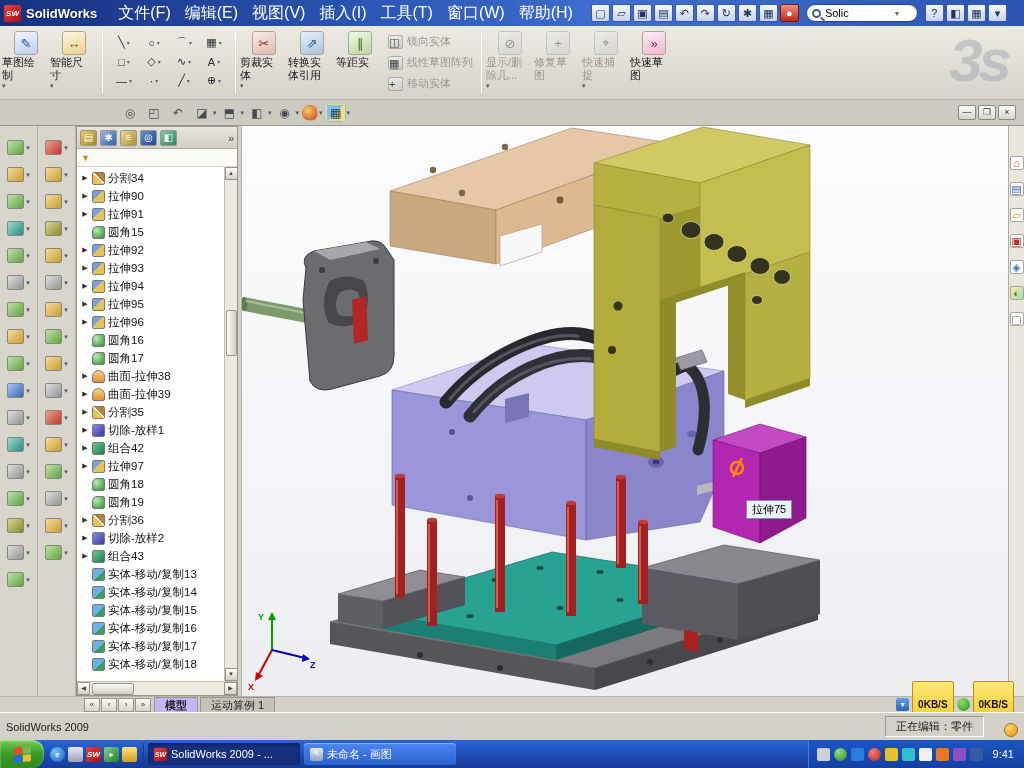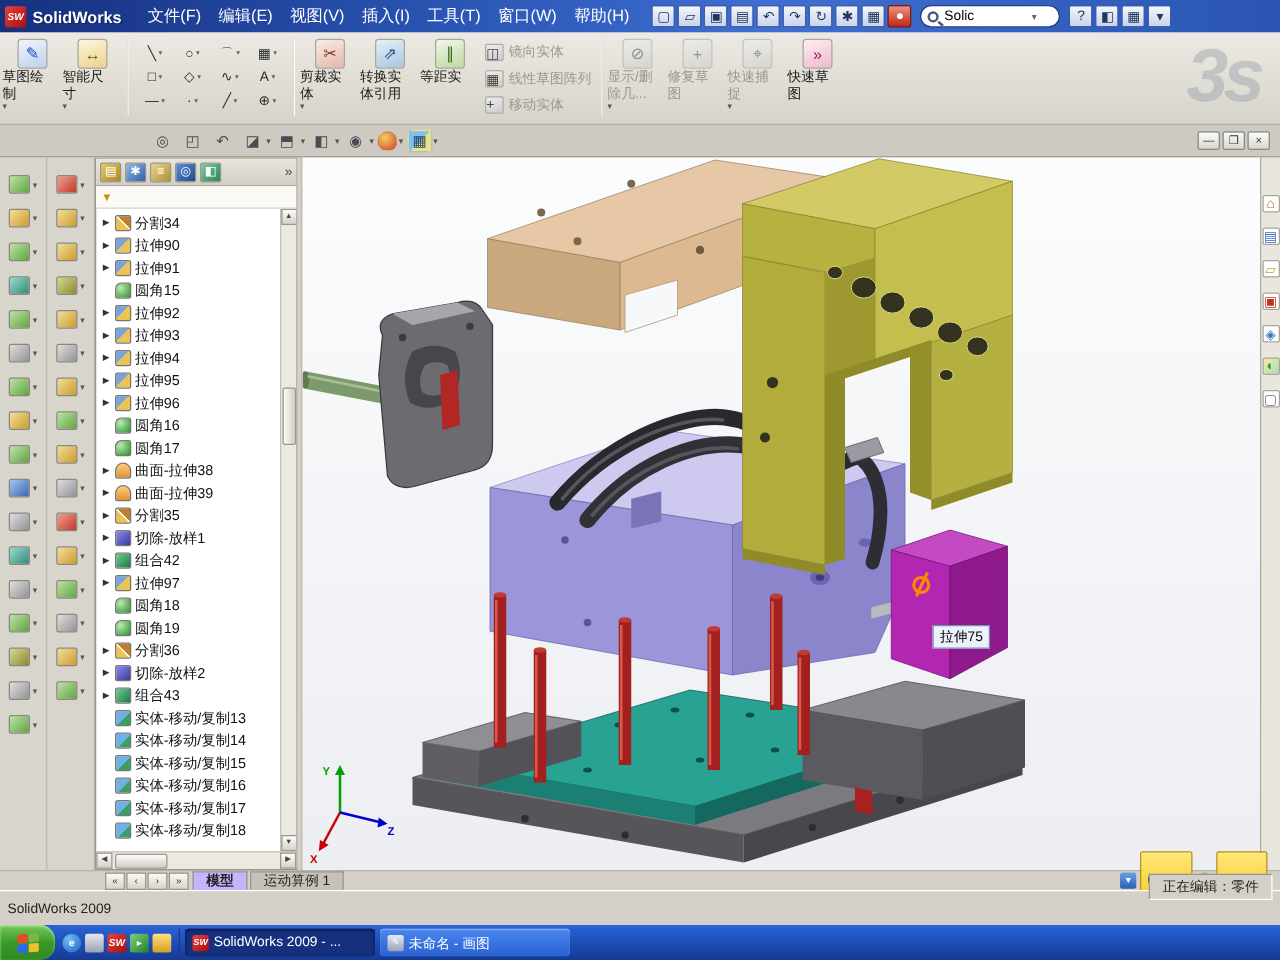--- a/index.html
+++ b/index.html
@@ -8,21 +8,21 @@
   #screen{position:relative;width:1024px;height:768px;overflow:hidden;}
 
   
   #titlebar{position:absolute;left:0;top:0;width:1024px;height:26px;
     background:linear-gradient(90deg,#16307e 0%,#2a55b4 35%,#3f6fd0 60%,#2a55b4 100%);
     display:flex;align-items:center;color:#fff;}
   #sw-logo{width:17px;height:17px;margin:0 5px 0 4px;background:linear-gradient(135deg,#e84040,#a80f0f);
     border-radius:2px;color:#fff;font-size:8px;font-weight:bold;font-style:italic;
     display:flex;align-items:center;justify-content:center;flex:0 0 auto;}
   #app-name{font-weight:bold;font-size:13px;text-shadow:1px 1px 1px #10205a;margin-right:14px;}
-  .menu-item{padding:4px 7px;font-size:13px;cursor:default;}
+  .menu-item{padding:4px 7px;font-size:16px;cursor:default;}
   .tb-ic{width:19px;height:18px;margin:0 1px;border-radius:2px;display:flex;align-items:center;justify-content:center;
     font-size:11px;color:#20365e;background:linear-gradient(#f4f6fa,#c8d4ec);border:1px solid #3a5aa8;}
   .tb-ic.red{background:linear-gradient(#f09080,#c02818);color:#fff;border-color:#801808;}
   #searchbox{display:flex;align-items:center;background:#fff;border:1px solid #24408a;border-radius:9px;
     height:18px;width:112px;margin:0 6px;padding:0 5px;color:#333;}
   #search-mag{width:9px;height:9px;border:2px solid #4a5a80;border-radius:50%;position:relative;flex:0 0 auto;}
   #search-mag::after{content:"";position:absolute;left:6px;top:7px;width:5px;height:2px;background:#4a5a80;transform:rotate(40deg);}
   #search-input{border:none;outline:none;width:70px;font-size:11px;margin-left:4px;font-family:"Liberation Sans","DejaVu Sans",sans-serif;}
   .sb-caret{color:#666;font-size:8px;}
 
@@ -149,21 +149,21 @@
   .nb-ic{width:13px;height:13px;border-radius:2px;background:linear-gradient(#6aa0e8,#2a60b8);
     color:#fff;font-size:7px;text-align:center;line-height:13px;}
   .nb-ic.green{background:radial-gradient(circle at 35% 30%,#8ae070,#2a9018);border-radius:50%;}
   .nb-pill{background:linear-gradient(#ffe878,#f5c61a);border:1px solid #b89010;border-radius:2px;
     font-size:10px;font-weight:bold;color:#111;padding:16px 5px;line-height:13px;}
 
   
   #statusbar{position:absolute;left:0;top:712px;width:1024px;height:28px;background:#d4d0c8;
     border-top:1px solid #fff;display:flex;align-items:center;font-size:11px;color:#222;}
   #status-left{padding-left:6px;}
-  #status-right{margin-left:auto;display:flex;align-items:flex-end;gap:20px;margin-right:6px;flex-direction:column;}
+  #status-right{margin-left:auto;display:flex;align-items:flex-end;gap:20px;margin-right:6px;}
   .statuscell{border:1px solid;border-color:#9a968c #fff #fff #9a968c;padding:2px 10px;background:#d4d0c8;}
   #quicktip{width:14px;height:14px;border-radius:50%;background:radial-gradient(circle at 35% 30%,#ffd860,#e09020);
     border:1px solid #a87010;}
 
   
   #taskbar{position:absolute;left:0;top:740px;width:1024px;height:28px;
     background:linear-gradient(#2a64d8,#1c4ab0 60%,#163a92);display:flex;align-items:center;}
   #startbtn{height:28px;width:44px;border-radius:0 12px 12px 0;
     background:linear-gradient(#77c95a,#3a9a28 50%,#2e8a20);box-shadow:inset 0 1px 2px #b8eaa0;
     display:flex;align-items:center;justify-content:center;cursor:default;flex:0 0 auto;}
@@ -1062,15 +1062,31 @@
         <div class="taskbtn active">
           <span class="tic q-sw">SW</span>
           <span>SolidWorks 2009 - ...</span>
         </div>
 
         <div class="taskbtn">
           <span class="tic q-paint">✎</span>
           <span>未命名 - 画图</span>
         </div>
       </div>
+    <div id="tray">
+      <span style="display:flex;gap:4px;">
+
+      <span class="trayic tr1"></span>
+          <span class="trayic tr2"></span>
+          <span class="trayic tr3"></span>
+          <span class="trayic tr4"></span>
+          <span class="trayic tr5"></span>
+          <span class="trayic tr6"></span>
+          <span class="trayic tr7"></span>
+          <span class="trayic tr8"></span>
+          <span class="trayic tr9"></span>
+          <span class="trayic tr10"></span>
+        </span>
+      <span id="clock">9:41</span>
+    </div>
   </div>
 
 </div>
 
 </body></html>

